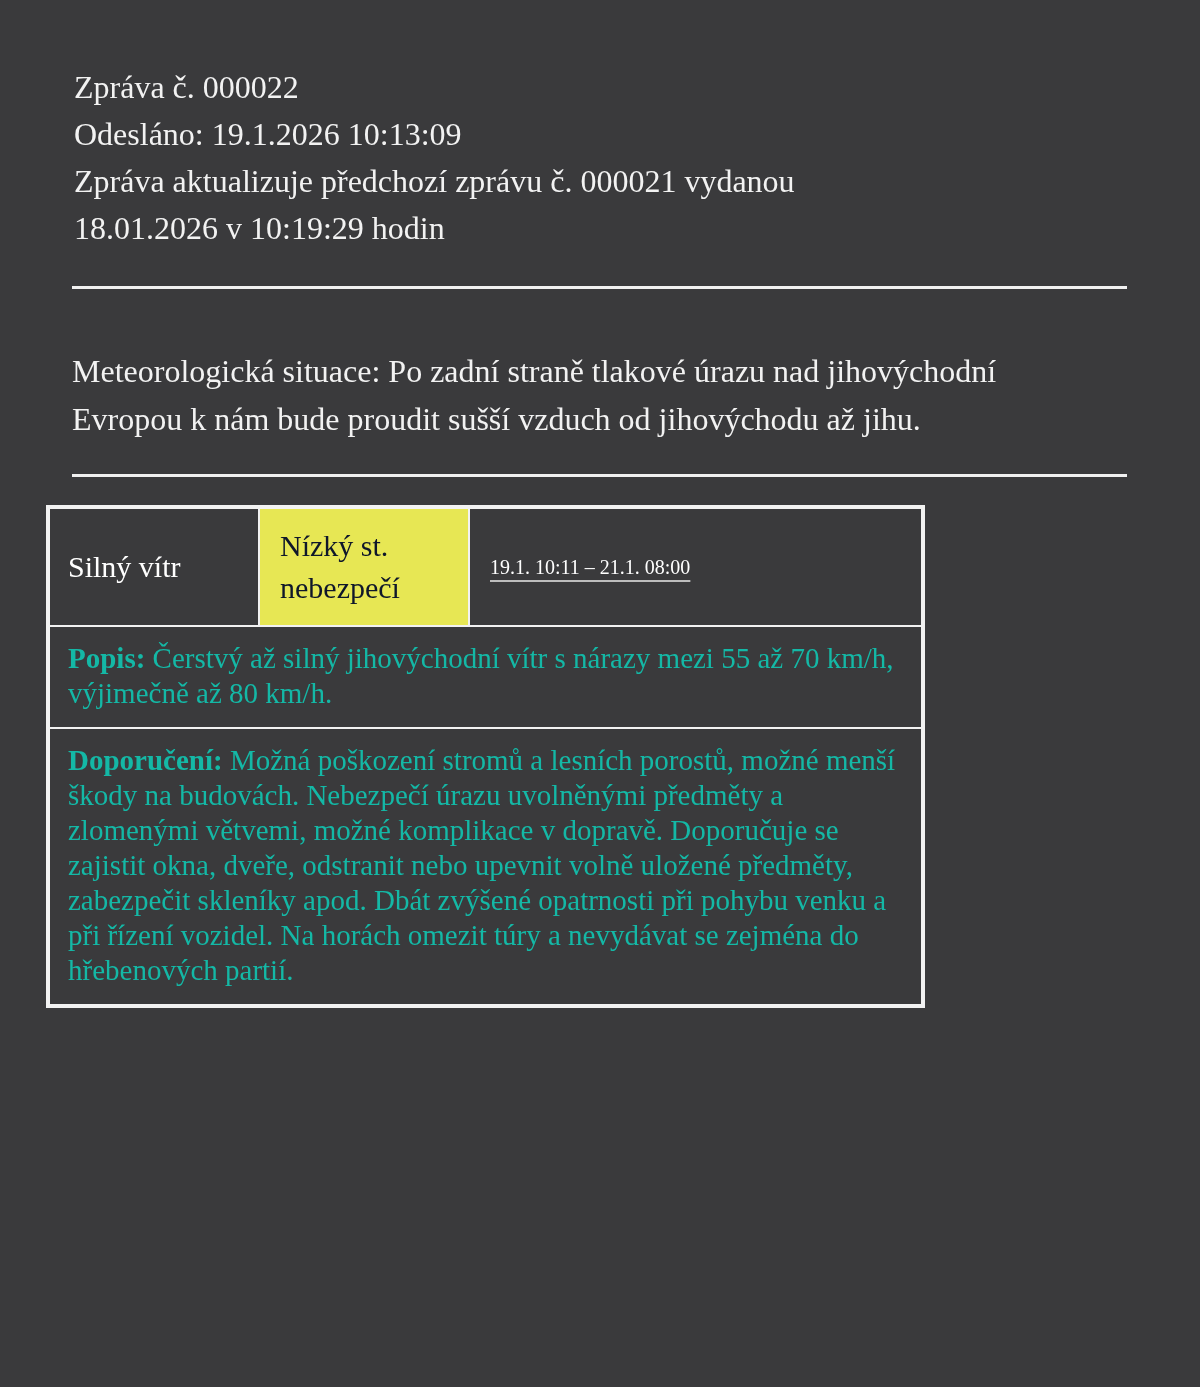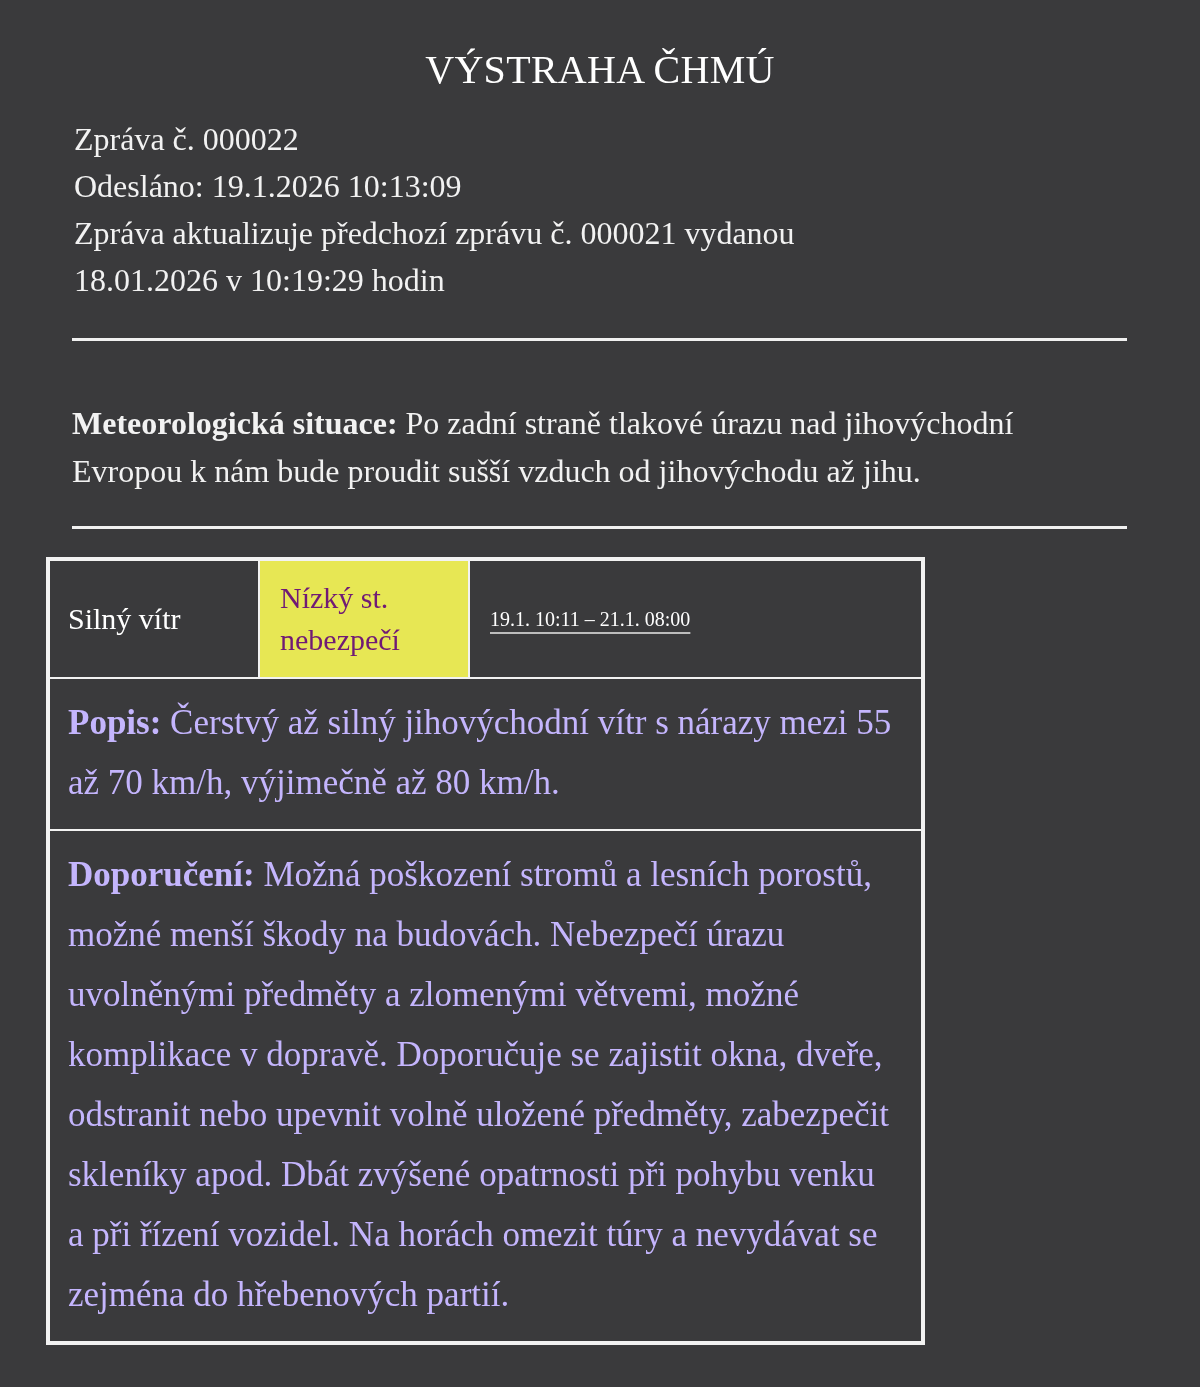--- a/index.html
+++ b/index.html
@@ -60,21 +60,21 @@
 
   
   .meteo {
     margin-top: 58px;
     padding-left: 72px;
     padding-right: 90px;
     font-size: 32px;
     line-height: 48px;
     color: #f2f2f2;
   }
-  .meteo b { font-weight: bold; }
+  .meteo b { font-weight: normal; }
 
   
   .warn-table {
     margin-top: 28px;
     margin-left: 46px;
     width: 879px;
     border: 2px solid #f2f2f2;
     border-collapse: collapse;
     box-sizing: border-box;
   }
@@ -96,54 +96,53 @@
     line-height: 40px;
     color: #ffffff;
     height: 118px;
   }
   .cell-level {
     width: 210px;
     background: #e7e754;
     padding: 14px 0 14px 20px;
     font-size: 30px;
     line-height: 42px;
-    color: #701a75;
+    color: #0f172a;
     height: 118px;
     vertical-align: middle;
   }
   .cell-time {
     padding: 18px 0 18px 20px;
     font-size: 20px;
     line-height: 40px;
     color: #ffffff;
     height: 118px;
   }
   .cell-time .underlined {
     text-decoration: underline;
     text-decoration-color: #bdbdbd;
     text-underline-offset: 6px;
   }
 
   .cell-body {
     padding: 14px 24px 16px 18px;
-    font-size: 35px;
-    line-height: 60px;
-    color: #c4b5fd;
+    font-size: 29px;
+    line-height: 35px;
+    color: #14b8a6;
   }
   .cell-body b { font-weight: bold; }
 
   .label-strong { font-weight: bold; }
 </style>
 </head>
 <body>
 
 <div class="page">
 
   <div class="title-block">
-    <div class="title-line">VÝSTRAHA ČHMÚ</div>
   </div>
 
   <div class="meta-block">
     <div class="meta-line">Zpráva č. 000022</div>
     <div class="meta-line">Odesláno: 19.1.2026 10:13:09</div>
     <div class="meta-line">Zpráva aktualizuje předchozí zprávu č. 000021 vydanou</div>
     <div class="meta-line">18.01.2026 v 10:19:29 hodin</div>
   </div>
 
   <div class="hrule hrule-1"></div>

